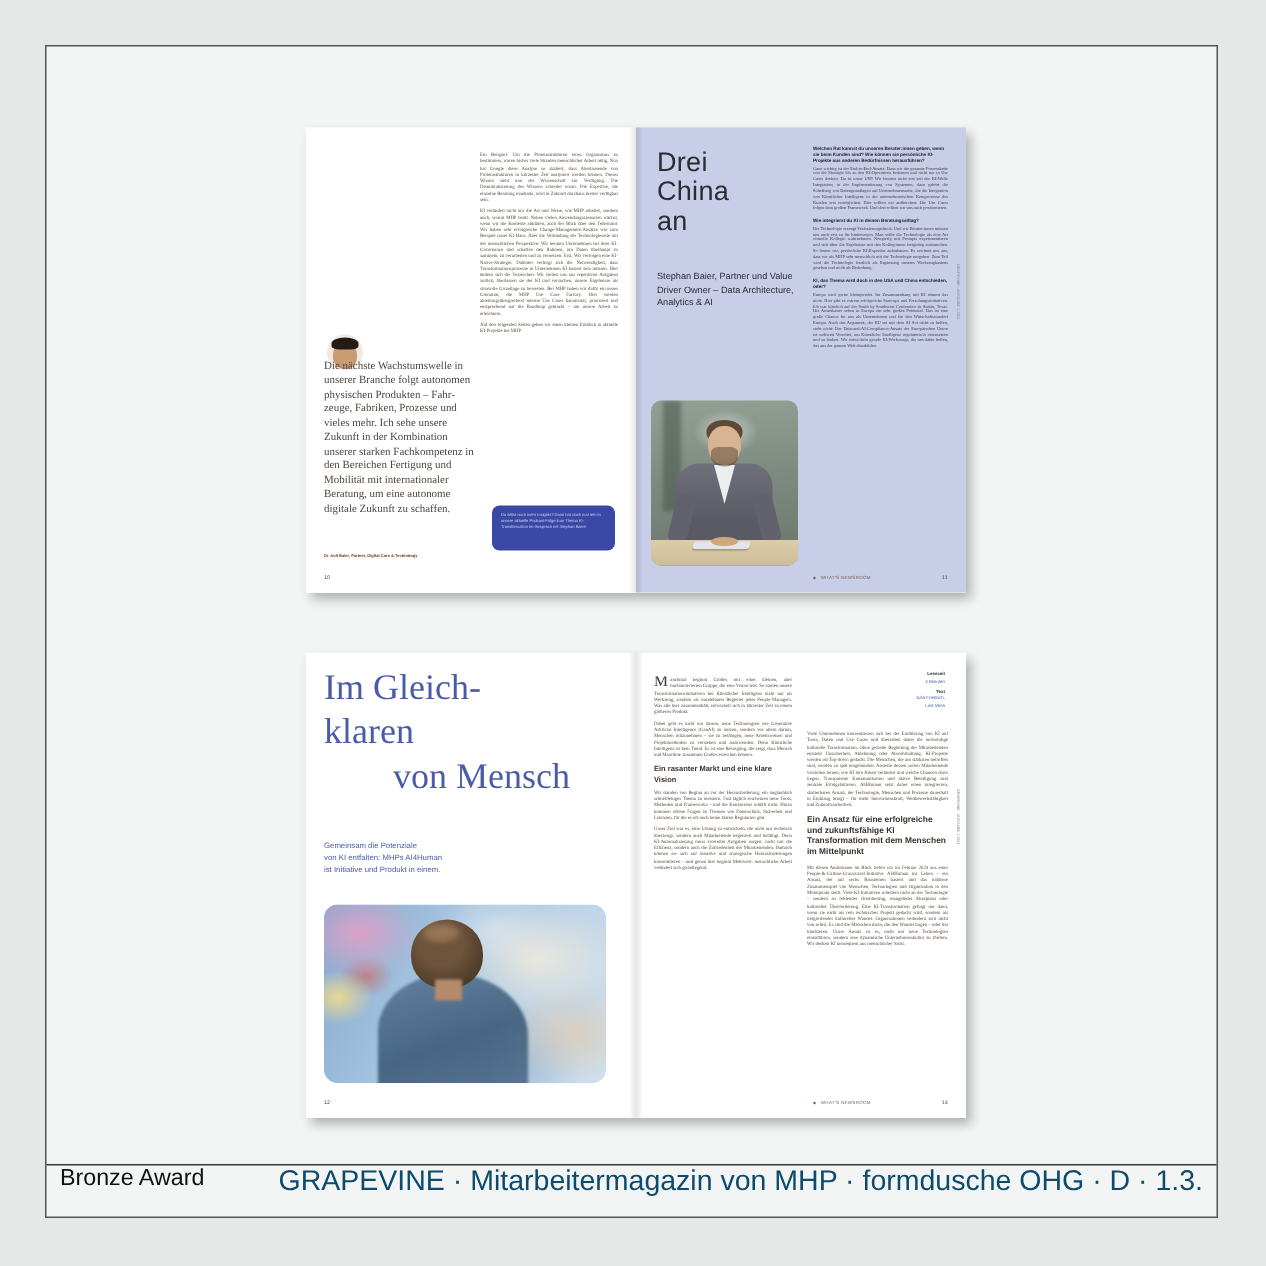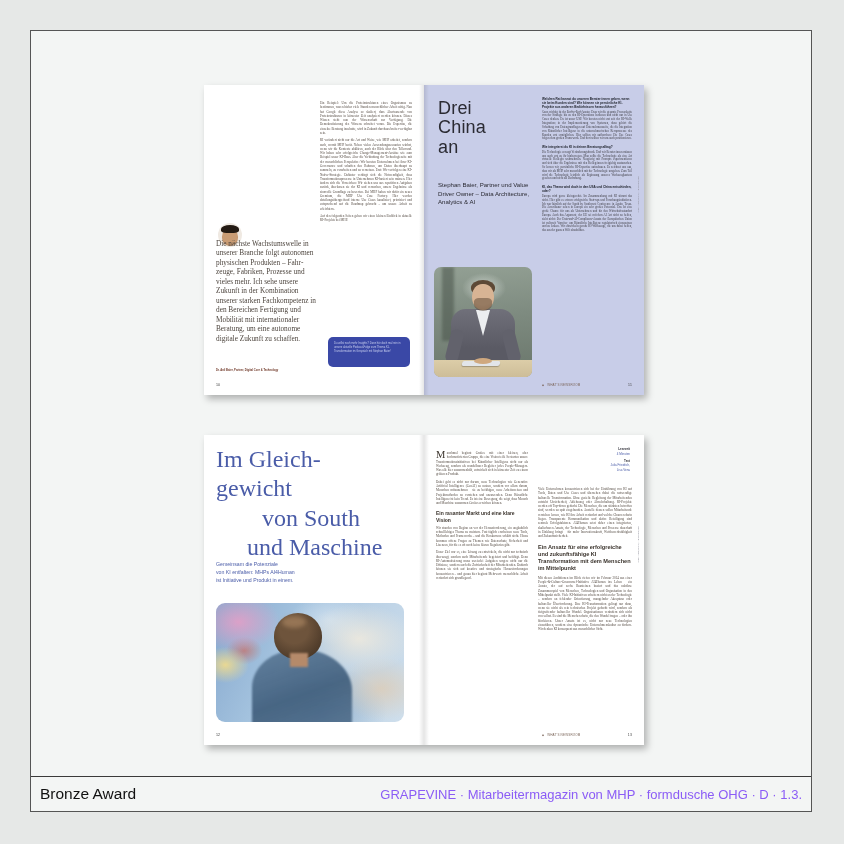--- a/index.html
+++ b/index.html
@@ -1,21 +1,21 @@
 <!DOCTYPE html>
 <html><head>
 <meta charset="utf-8">
 <style>
   html,body{margin:0;padding:0;}
   body{width:844px;height:844px;background:#e6e8e7;font-family:"Liberation Sans",sans-serif;position:relative;overflow:hidden;}
   .canvas{position:absolute;inset:0;}
   .frame{position:absolute;left:30px;top:30px;width:782px;height:782px;background:#f3f5f4;border:1px solid #555;box-sizing:border-box;}
-  .award-bar{position:absolute;left:0;right:0;bottom:0;height:35px;border-top:1px solid #3a3a3a;display:flex;align-items:center;justify-content:space-between;padding:0 9px;box-sizing:border-box;gap:36px;}
+  .award-bar{position:absolute;left:0;right:0;bottom:0;height:35px;border-top:1px solid #3a3a3a;display:flex;align-items:flex-start;justify-content:space-between;padding:0 9px;box-sizing:border-box;gap:36px;}
   .award-label{font-size:15.5px;color:#111;}
-  .credit-line{font-size:13px;color:#8b5cf6;}
+  .credit-line{font-size:19px;color:#0c4a6e;}
 
   .spread{position:absolute;width:440px;height:310px;box-shadow:3px 4px 7px rgba(0,0,0,.28);}
   .spread-top{left:173px;top:54px;}
   .spread-bottom{left:173px;top:404px;}
   .page{position:absolute;top:0;width:220px;height:310px;overflow:hidden;}
   .page-left{left:0;background:#ffffff;}
   .page-right{left:220px;background:#ffffff;}
   .page-right.periwinkle{background:#c8cde8;}
   .fold{position:absolute;left:215px;top:0;width:10px;height:100%;background:linear-gradient(90deg,rgba(0,0,0,0) 0%,rgba(0,0,0,.10) 50%,rgba(0,0,0,0) 100%);pointer-events:none;z-index:5;}
 
@@ -159,23 +159,22 @@
         </div>
       </div>
       <div class="fold"></div>
     </div>
 
     <div class="spread spread-bottom">
 
       <div class="page page-left">
         <div class="bl-headline">
           <span class="ln">Im Gleich-</span>
-          <span class="ln">gewicht</span>
-          <span class="ln in1">von South</span>
-          <span class="ln in2">und Maschine</span>
+          <span class="ln">klaren</span>
+          <span class="ln in1">von Mensch</span>
         </div>
         <div class="bl-subtitle">
           <div>Gemeinsam die Potenziale</div>
           <div>von KI entfalten: MHPs AI4Human</div>
           <div>ist Initiative und Produkt in einem.</div>
         </div>
         <div class="dream">
           <div class="d-back"></div>
           <div class="d-head"></div>
           <div class="d-hairhi"></div>

